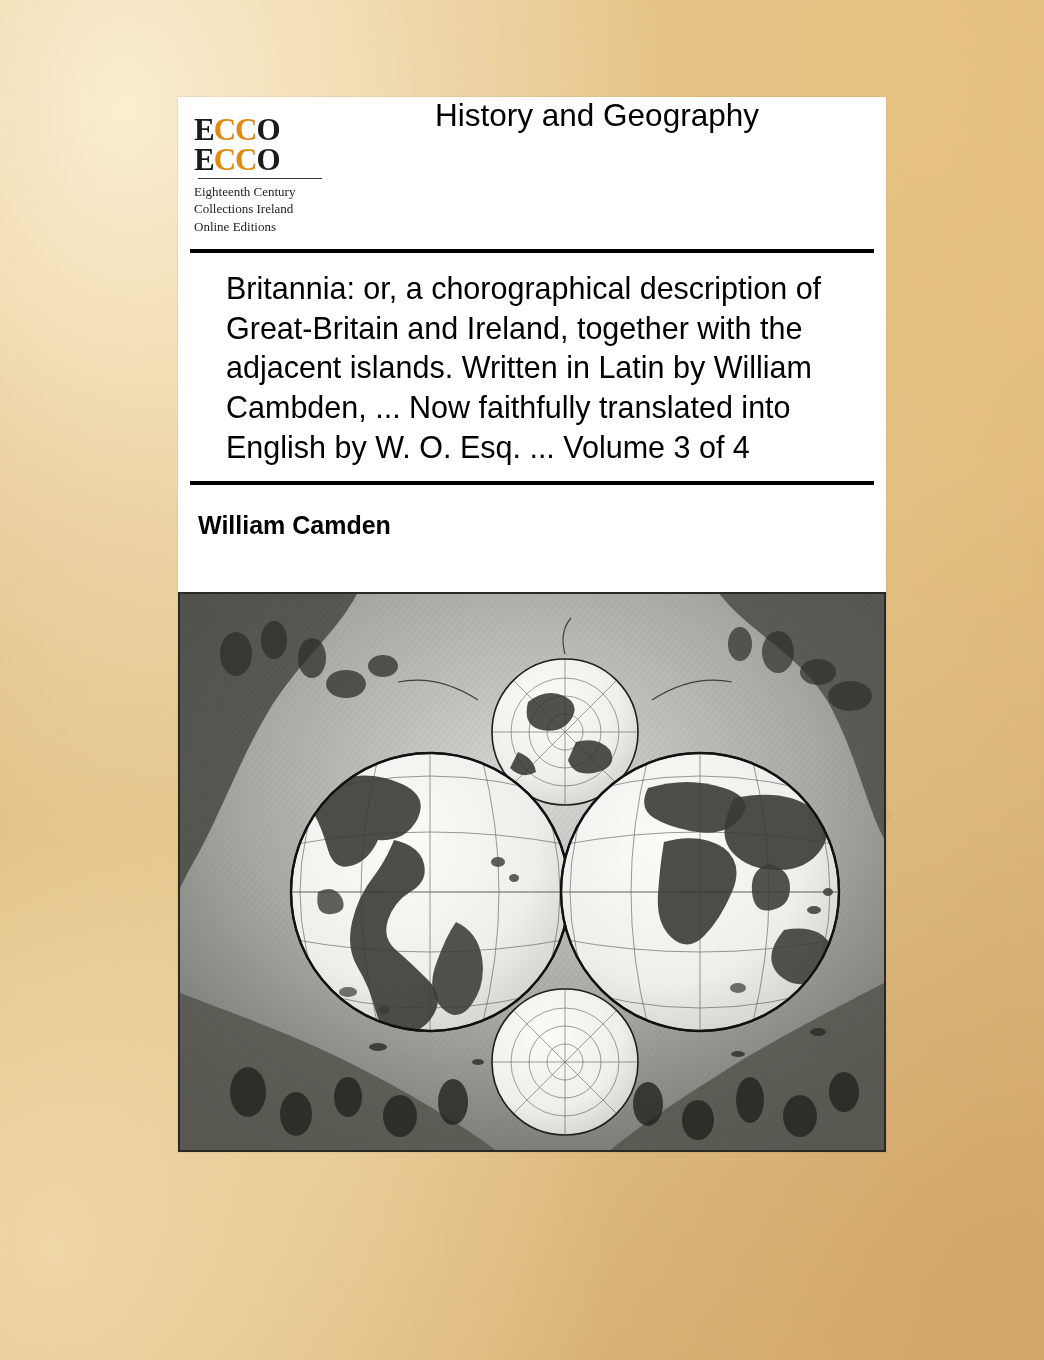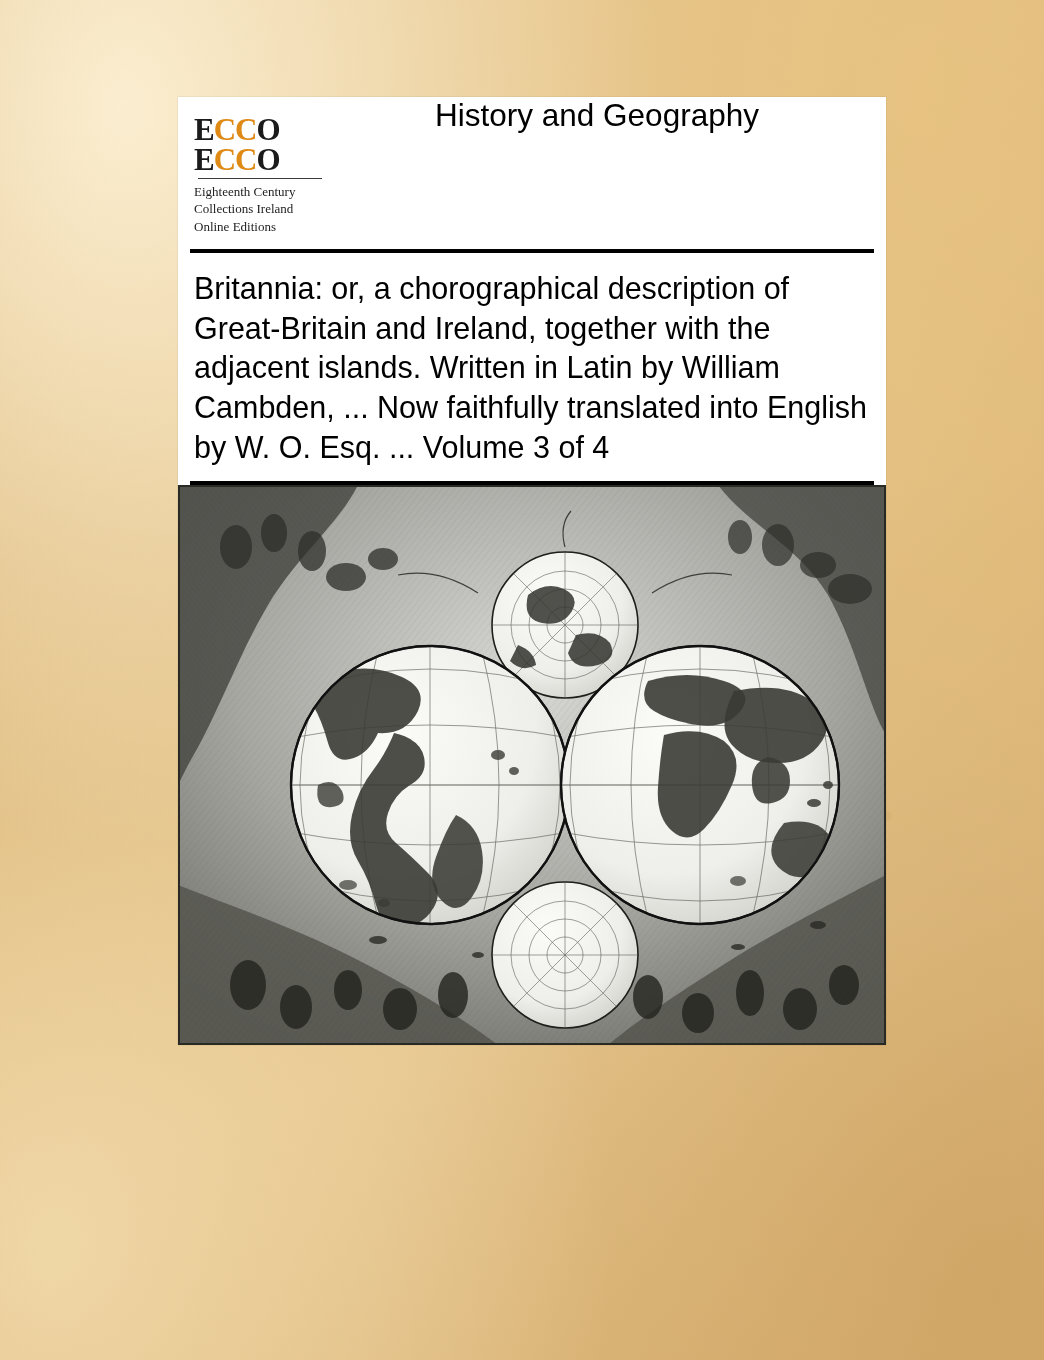--- a/index.html
+++ b/index.html
@@ -95,20 +95,21 @@
   }
 
   
   .title-block {
     padding: 16px 16px 14px 16px;
   }
   .title {
     font-size: 30.5px;
     line-height: 1.30;
     color: #000;
+    margin-left: 32px;
   }
 
   
   .author-block {
     padding: 26px 16px 52px 20px;
   }
   .author {
     font-size: 25px;
     font-weight: bold;
     color: #000;
@@ -157,20 +158,23 @@
   </div>
 
   <div class="rule-thick"></div>
 
   <div class="title-block">
     <div class="title">Britannia: or, a chorographical description of Great-Britain and Ireland, together with the adjacent islands. Written in Latin by William Cambden, ... Now faithfully translated into English by W. O. Esq. ... Volume 3 of 4</div>
   </div>
 
   <div class="rule-thick"></div>
 
+  <div class="author-block">
+    <div class="author">William Camden</div>
+  </div>
 
   <div class="plate">
     <svg width="708" height="560" viewBox="0 0 708 560">
       <defs>
         <radialGradient id="sky" cx="50%" cy="35%" r="75%">
           <stop offset="0%" stop-color="#d8d8d4"></stop>
           <stop offset="55%" stop-color="#a8a8a3"></stop>
           <stop offset="100%" stop-color="#6e6e69"></stop>
         </radialGradient>
         <radialGradient id="globe" cx="38%" cy="32%" r="72%">

